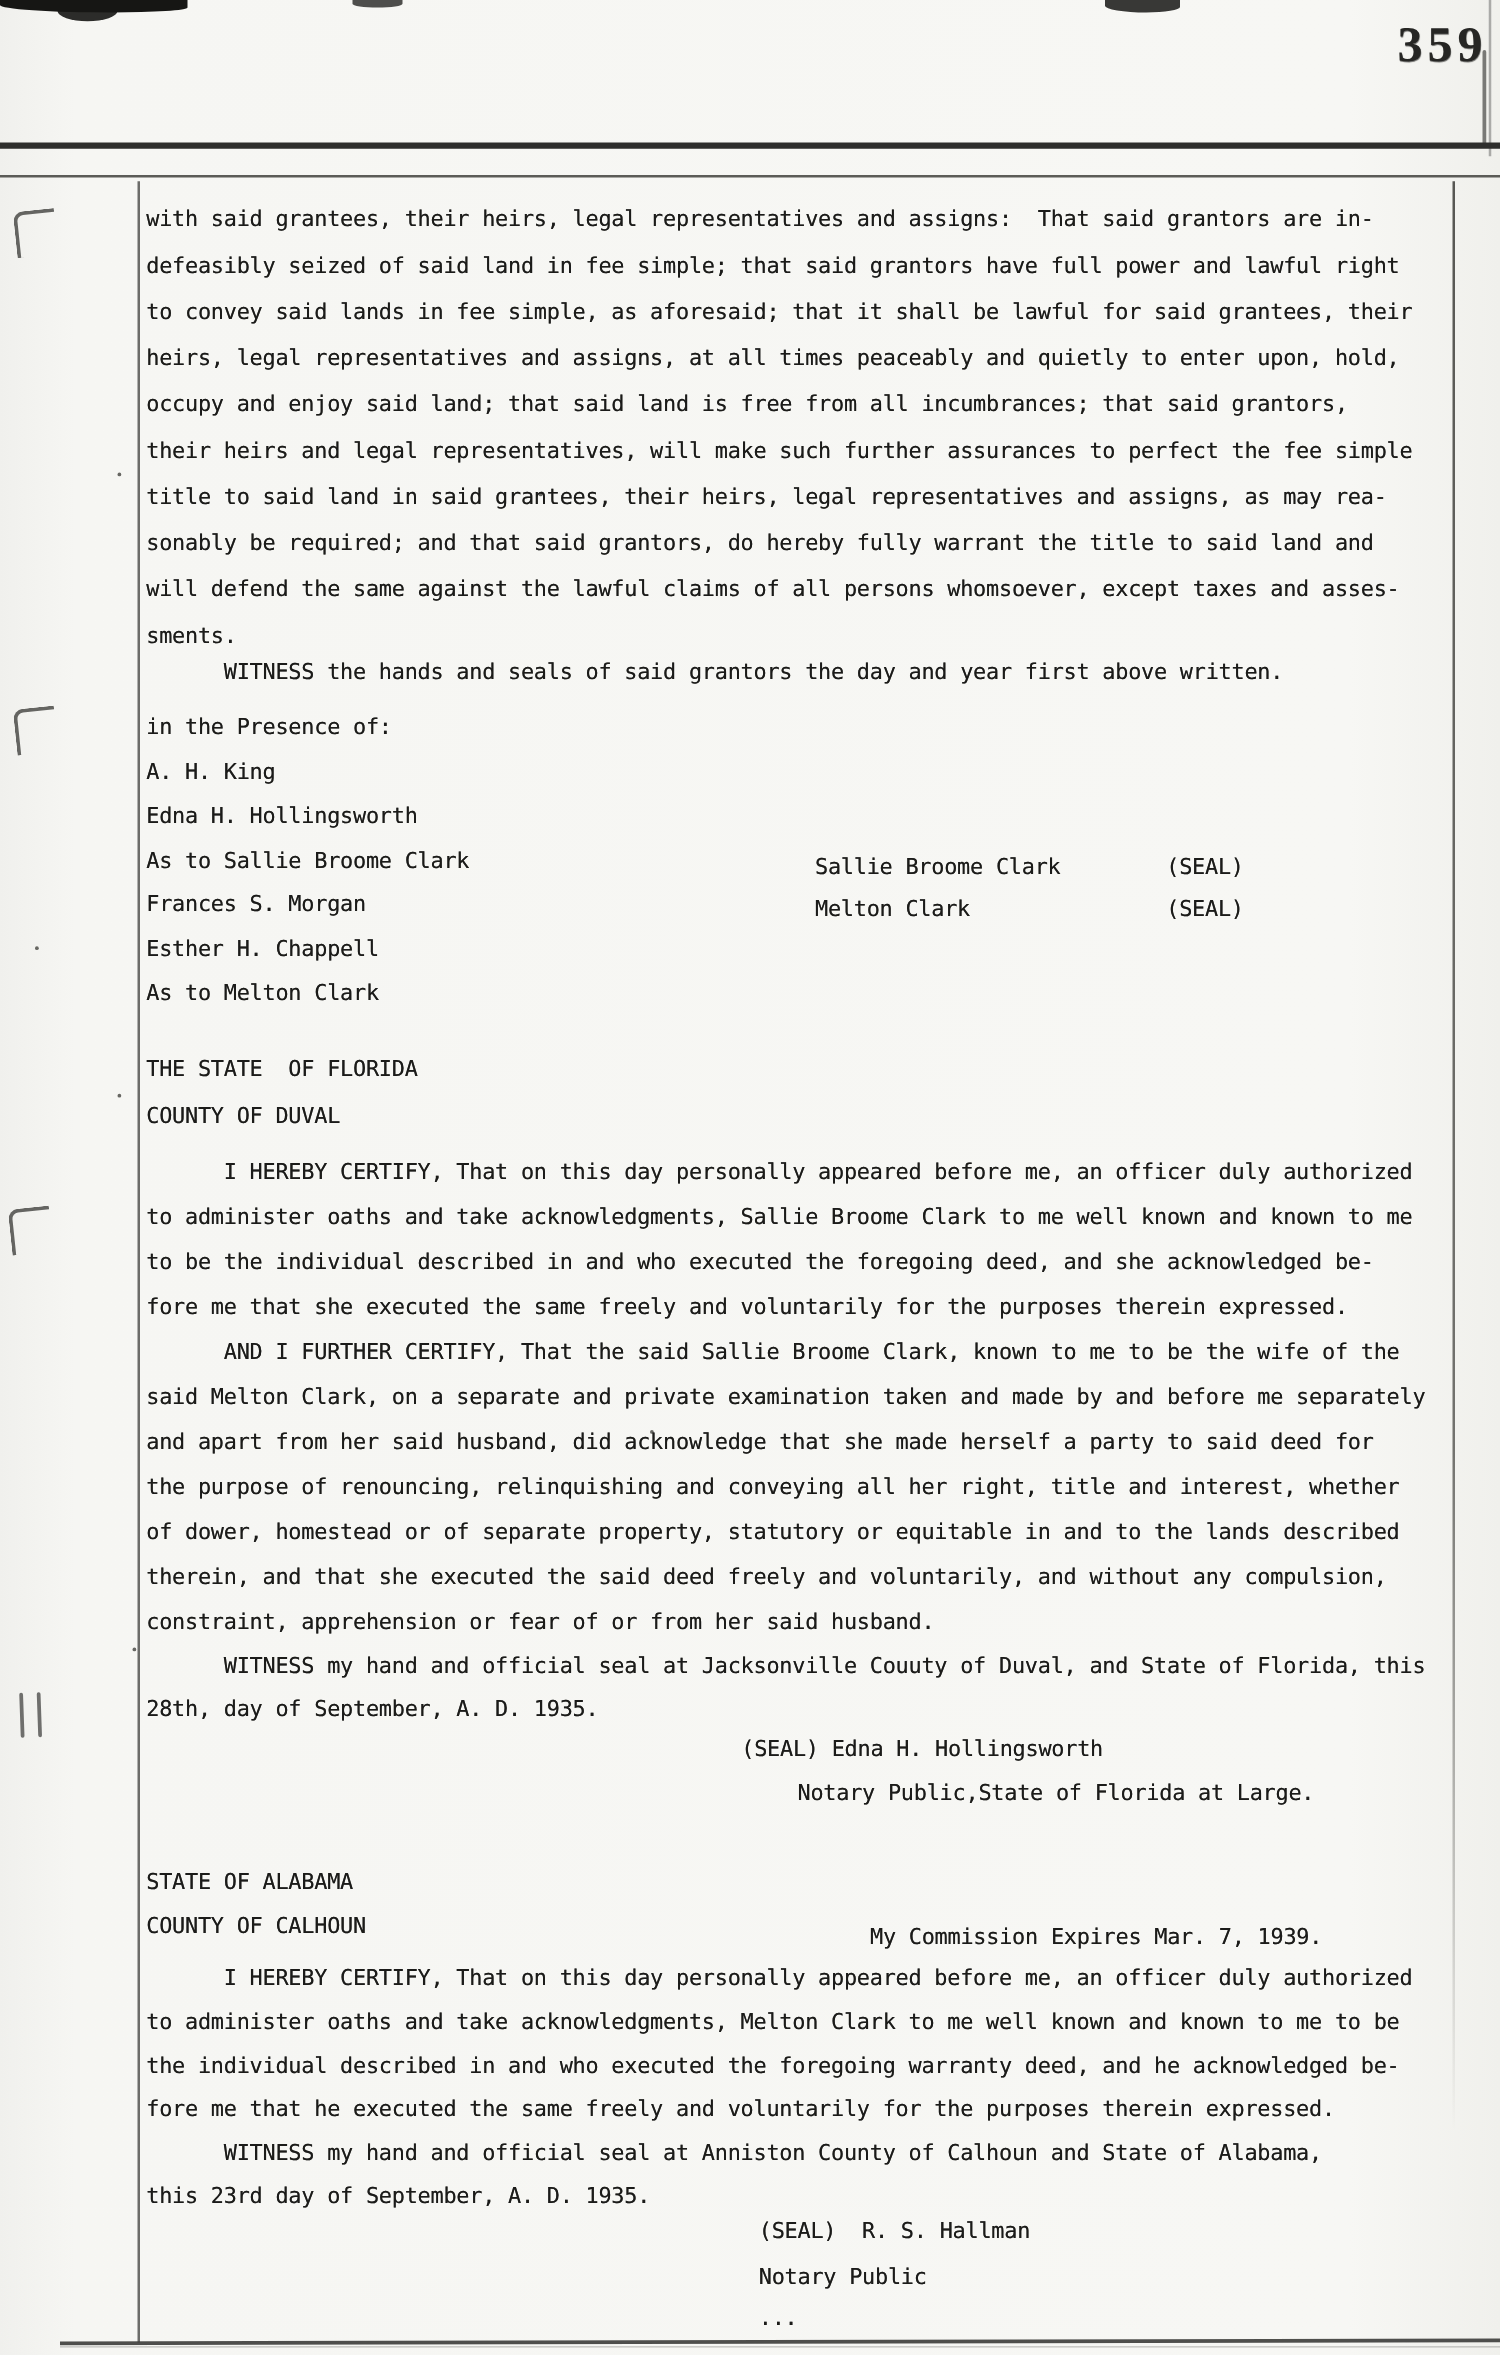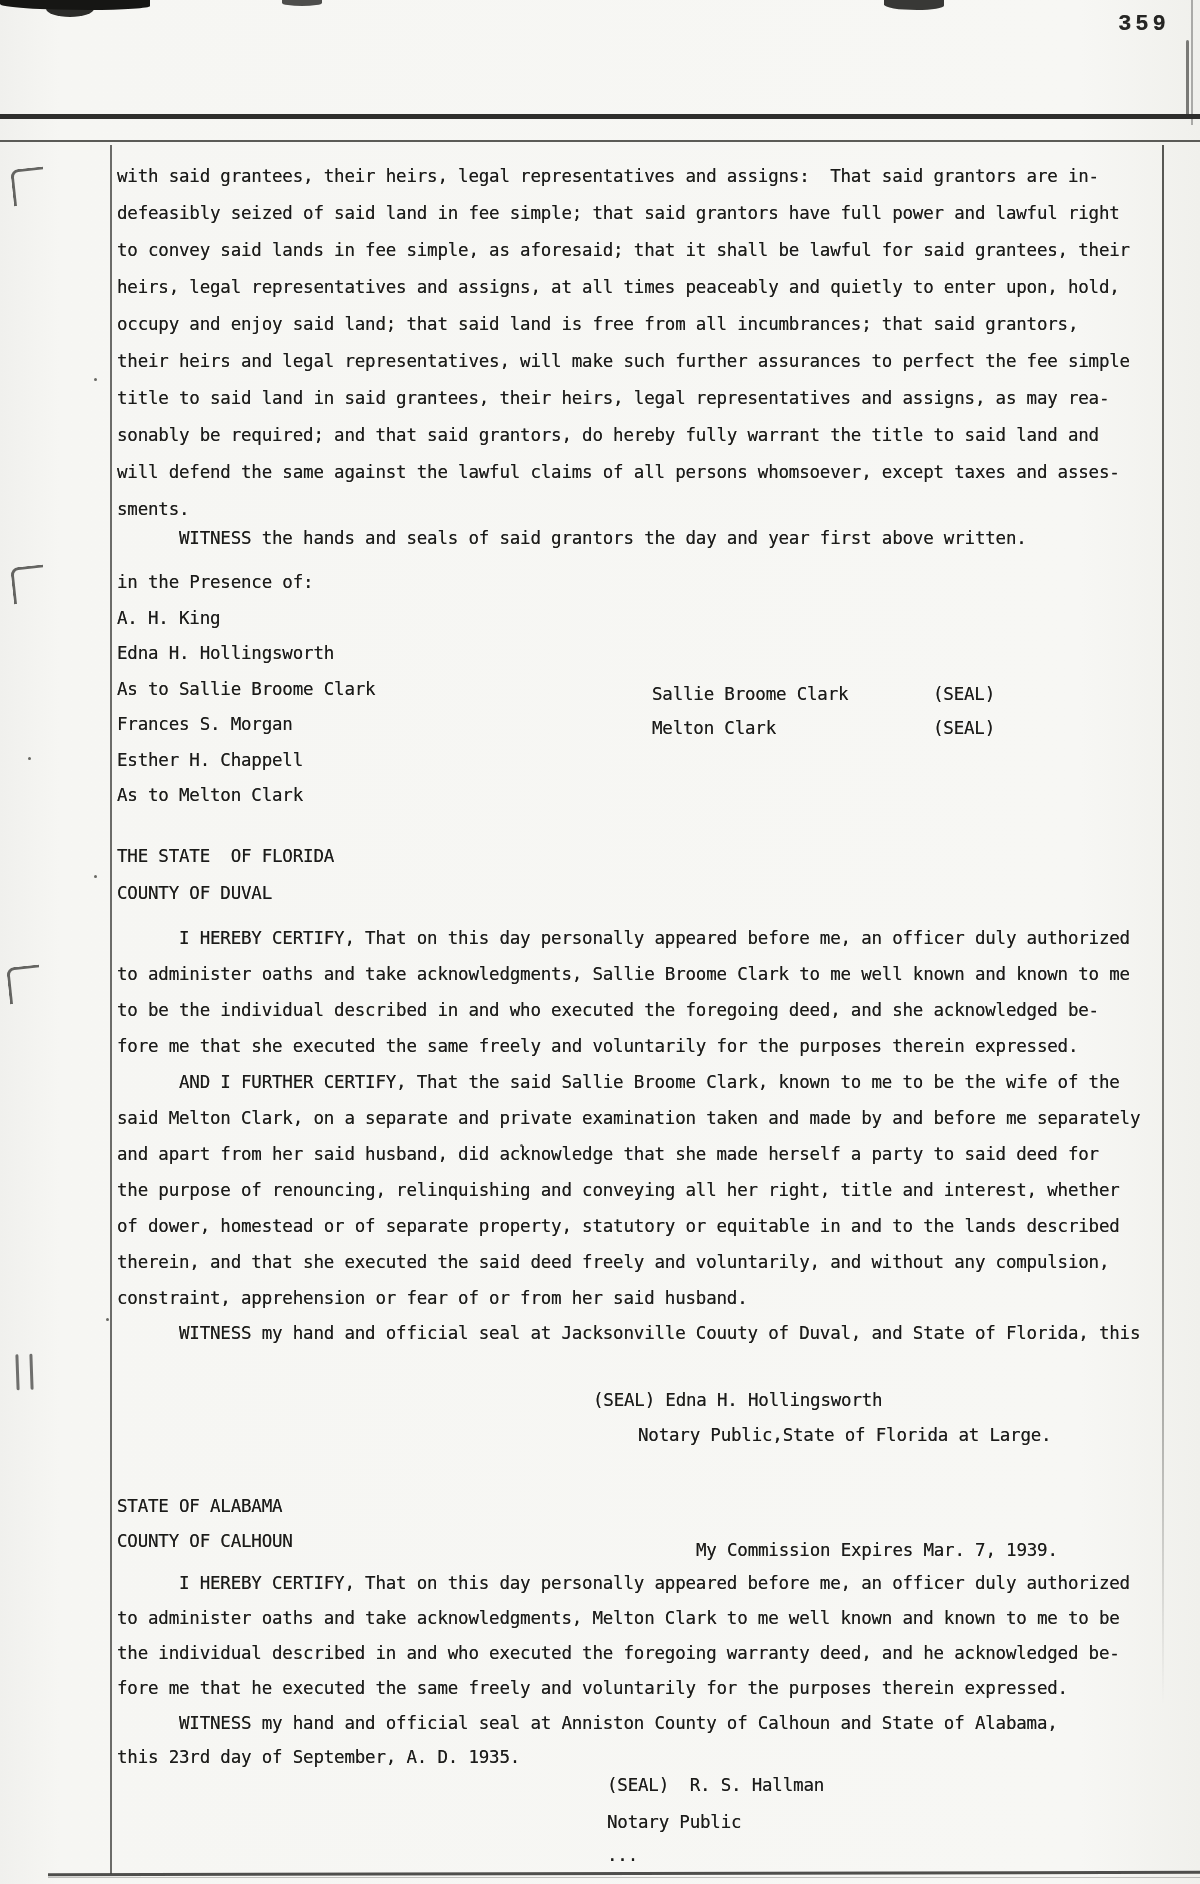--- a/index.html
+++ b/index.html
@@ -16,23 +16,22 @@
   .tw{
     font-family:"DejaVu Sans Mono","Liberation Mono",monospace;
     font-size:17.5px;
     letter-spacing:-0.2px;
     color:#1b1b19;
     white-space:pre;
     text-shadow:0 0 0.5px rgba(30,30,28,0.7);
   }
   .serif{font-family:"Liberation Serif","DejaVu Serif",serif;}
   .page-number{
-    font-size:22px;font-weight:600;letter-spacing:4px;color:#262624;
+    font-size:40px;font-weight:600;letter-spacing:4px;color:#262624;
     text-shadow:0.4px 0.4px 0.6px rgba(30,30,28,0.6);
-    font-family:Liberation Mono, monospace;
   }
   .header{
     width:994px;text-align:center;
     font-size:18.5px;font-weight:700;letter-spacing:0.8px;color:#181816;
     text-shadow:0 0 0.4px rgba(20,20,18,0.6);
     white-space:pre;
   }
   .hrule{left:0;width:1200px;background:#2e2e2c;}
   .rule-thick{top:114px;height:5px;}
   .rule-thin{top:140px;height:2px;background:#4a4a46;opacity:.9;}
@@ -107,21 +106,21 @@
   <div class="abs tw" style="left:652px;top:718px;">Melton Clark</div>
   <div class="abs tw" style="left:933px;top:718px;">(SEAL)</div>
 
   <div class="abs tw" style="left:117px;top:846px;">THE STATE  OF FLORIDA</div>
   <div class="abs tw" style="left:117px;top:883px;">COUNTY OF DUVAL</div>
 
   <div class="abs tw" style="left:117px;top:920px;line-height:36px;"><div>      I HEREBY CERTIFY, That on this day personally appeared before me, an officer duly authorized</div><div>to administer oaths and take acknowledgments, Sallie Broome Clark to me well known and known to me</div><div>to be the individual described in and who executed the foregoing deed, and she acknowledged be-</div><div>fore me that she executed the same freely and voluntarily for the purposes therein expressed.</div></div>
 
   <div class="abs tw" style="left:117px;top:1064px;line-height:36px;"><div>      AND I FURTHER CERTIFY, That the said Sallie Broome Clark, known to me to be the wife of the</div><div>said Melton Clark, on a separate and private examination taken and made by and before me separately</div><div>and apart from her said husband, did acknowledge that she made herself a party to said deed for</div><div>the purpose of renouncing, relinquishing and conveying all her right, title and interest, whether</div><div>of dower, homestead or of separate property, statutory or equitable in and to the lands described</div><div>therein, and that she executed the said deed freely and voluntarily, and without any compulsion,</div><div>constraint, apprehension or fear of or from her said husband.</div></div>
 
-  <div class="abs tw" style="left:117px;top:1316px;line-height:35px;"><div>      WITNESS my hand and official seal at Jacksonville Couuty of Duval, and State of Florida, this</div></div>
+  <div class="abs tw" style="left:117px;top:1316px;line-height:35px;"><div>      WITNESS my hand and official seal at Jacksonville Couuty of Duval, and State of Florida, this</div><div>28th, day of September, A. D. 1935.</div></div>
 
   <div class="abs tw" style="left:593px;top:1390px;">(SEAL) Edna H. Hollingsworth</div>
   <div class="abs tw" style="left:638px;top:1425px;">Notary Public,State of Florida at Large.</div>
   <div class="abs tw" style="left:670px;top:1540px;padding-left:26px;">My Commission Expires Mar. 7, 1939.</div>
 
   <div class="abs tw" style="left:117px;top:1496px;">STATE OF ALABAMA</div>
   <div class="abs tw" style="left:117px;top:1531px;">COUNTY OF CALHOUN</div>
 
   <div class="abs tw" style="left:117px;top:1566px;line-height:35px;"><div>      I HEREBY CERTIFY, That on this day personally appeared before me, an officer duly authorized</div><div>to administer oaths and take acknowledgments, Melton Clark to me well known and known to me to be</div><div>the individual described in and who executed the foregoing warranty deed, and he acknowledged be-</div><div>fore me that he executed the same freely and voluntarily for the purposes therein expressed.</div></div>
 

